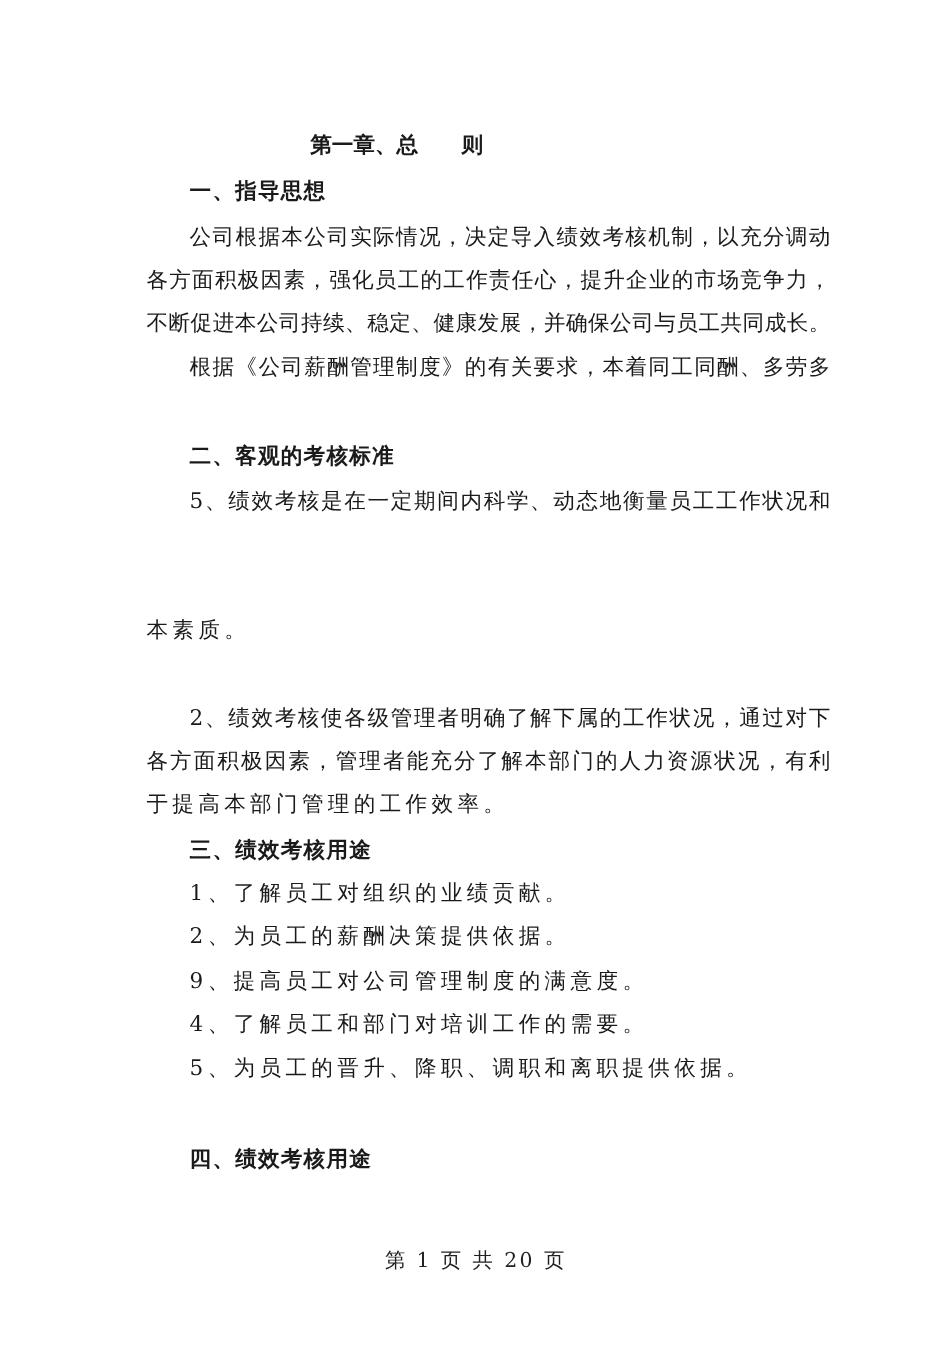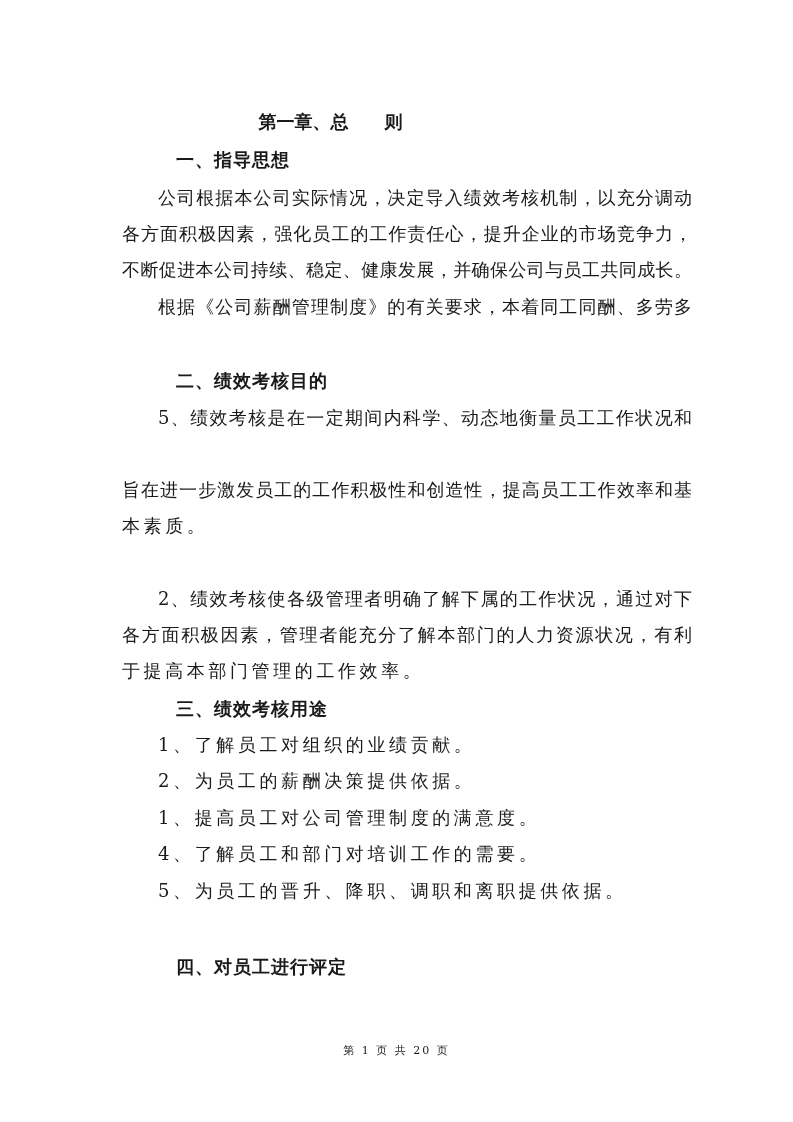--- a/index.html
+++ b/index.html
@@ -8,55 +8,54 @@
   .page { position: absolute; left: 0; top: 0; width: 793px; height: 1122px; }
   .line { position: absolute; left: 122px; width: 570px; height: 24px; line-height: 24px;
           font-size: 18px; white-space: nowrap; letter-spacing: 3.6px; }
   .indent { left: 158px; width: 534px; }
   .justify { text-align: justify; text-align-last: justify; letter-spacing: 0; }
   .title { position: absolute; left: 0; width: 661px; top: 110px; text-align: center;
            font-family: "DejaVu Sans", "Liberation Sans", sans-serif;
            font-weight: bold; font-size: 18px; line-height: 24px; }
   .title .gap { display: inline-block; width: 36px; }
   .heading { font-family: "DejaVu Sans", "Liberation Sans", sans-serif; font-weight: bold;
-             letter-spacing: 1px; margin-left: 18px; }
+             letter-spacing: 1px; }
   .footer { position: absolute; left: 0; width: 793px; top: 1044px; text-align: center;
-            font-size: 11px; line-height: 14px; letter-spacing: 2px; color: #222; }
+            font-size: 17px; line-height: 14px; letter-spacing: 2px; color: #222; }
 </style>
 </head>
 <body>
 
 <div class="page">
 
   <div class="title">
     <span>第一章、总</span><span class="gap"></span><span>则</span>
   </div>
 
   <div class="line indent heading" style="top:148px">一、指导思想</div>
 
   <div class="line indent justify" style="top:186px">公司根据本公司实际情况，决定导入绩效考核机制，以充分调动</div>
   <div class="line justify" style="top:222px">各方面积极因素，强化员工的工作责任心，提升企业的市场竞争力，</div>
   <div class="line justify" style="top:258px">不断促进本公司持续、稳定、健康发展，并确保公司与员工共同成长。</div>
 
   <div class="line indent justify" style="top:295px">根据《公司薪酬管理制度》的有关要求，本着同工同酬、多劳多</div>
 
-  <div class="line indent heading" style="top:369px">二、绩效考核目的</div>
+  <div class="line indent heading" style="top:369px">二、客观的考核标准</div>
 
   <div class="line indent justify" style="top:406px">5、绩效考核是在一定期间内科学、动态地衡量员工工作状况和</div>
-  <div class="line justify" style="top:478px">旨在进一步激发员工的工作积极性和创造性，提高员工工作效率和基</div>
   <div class="line" style="top:514px">本素质。</div>
 
   <div class="line indent justify" style="top:587px">2、绩效考核使各级管理者明确了解下属的工作状况，通过对下</div>
   <div class="line justify" style="top:623px">各方面积极因素，管理者能充分了解本部门的人力资源状况，有利</div>
   <div class="line" style="top:659px">于提高本部门管理的工作效率。</div>
 
   <div class="line indent heading" style="top:697px">三、绩效考核用途</div>
 
   <div class="line indent" style="top:733px">1、了解员工对组织的业绩贡献。</div>
   <div class="line indent" style="top:769px">2、为员工的薪酬决策提供依据。</div>
-  <div class="line indent" style="top:806px">1、提高员工对公司管理制度的满意度。</div>
+  <div class="line indent" style="top:806px">9、提高员工对公司管理制度的满意度。</div>
   <div class="line indent" style="top:842px">4、了解员工和部门对培训工作的需要。</div>
   <div class="line indent" style="top:879px">5、为员工的晋升、降职、调职和离职提供依据。</div>
 
-  <div class="line indent heading" style="top:955px">四、对员工进行评定</div>
+  <div class="line indent heading" style="top:955px">四、绩效考核用途</div>
 
   <div class="footer">第 1 页 共 20 页</div>
 </div>
 
 </body></html>

